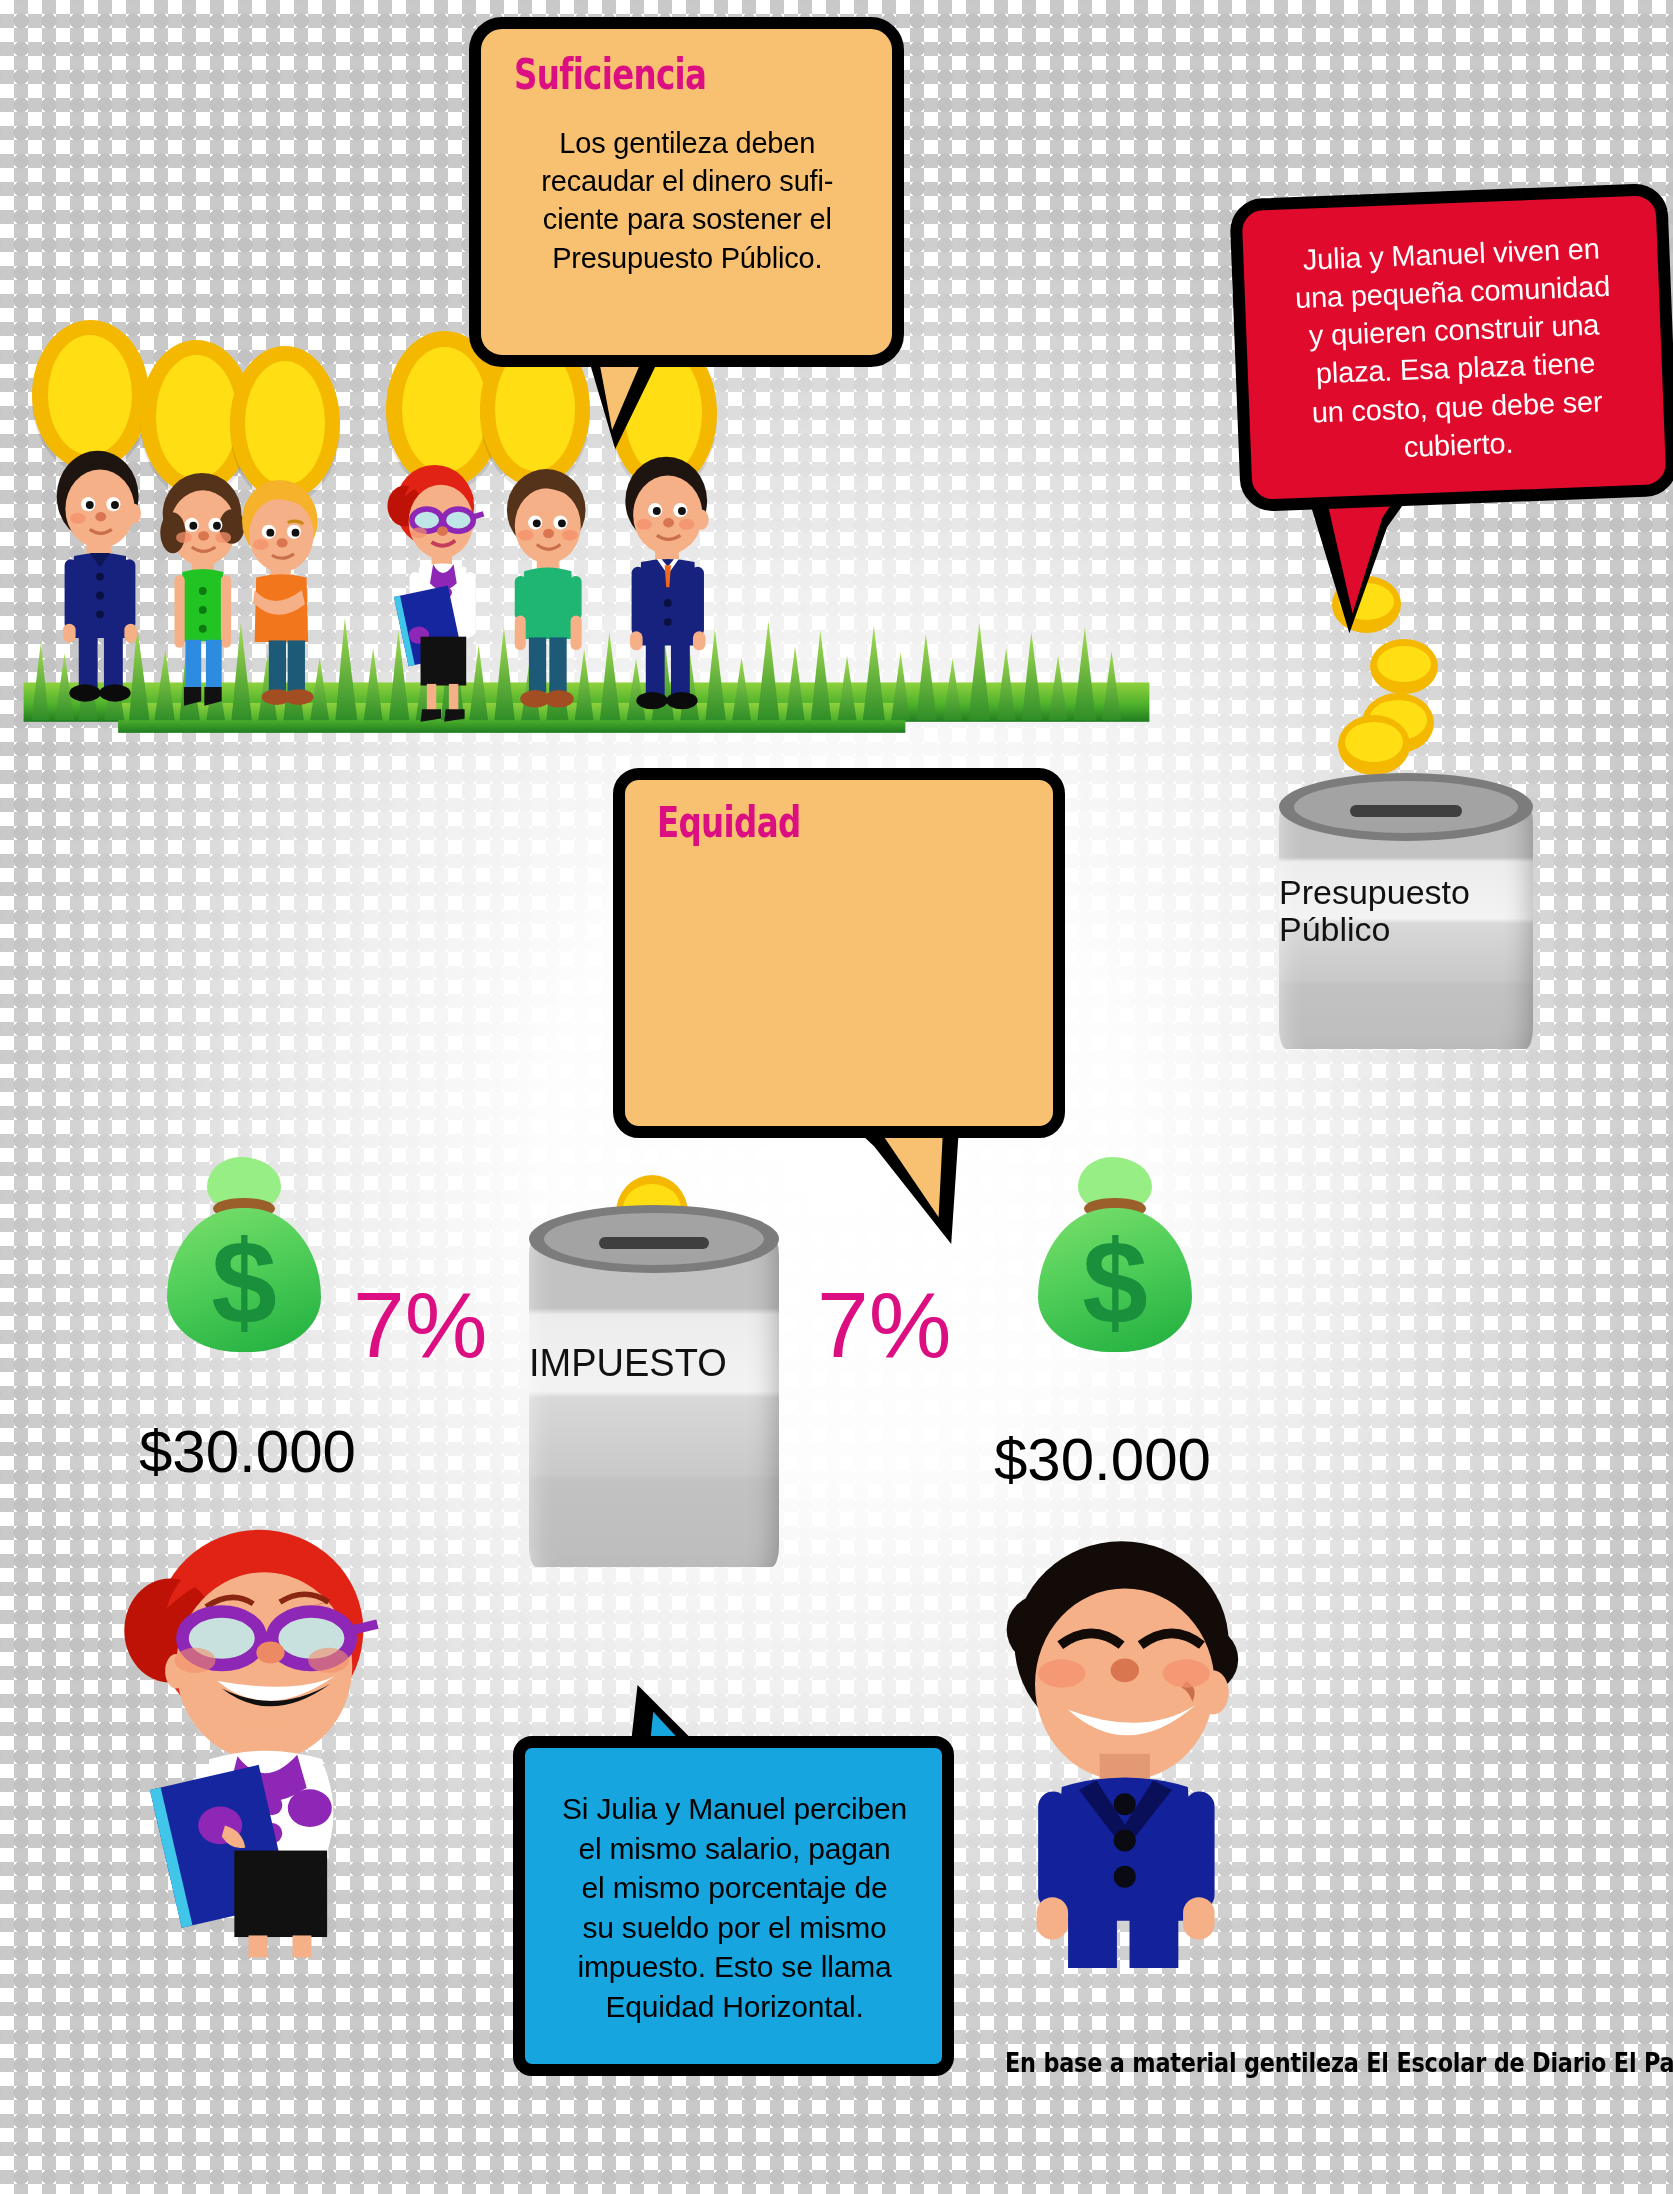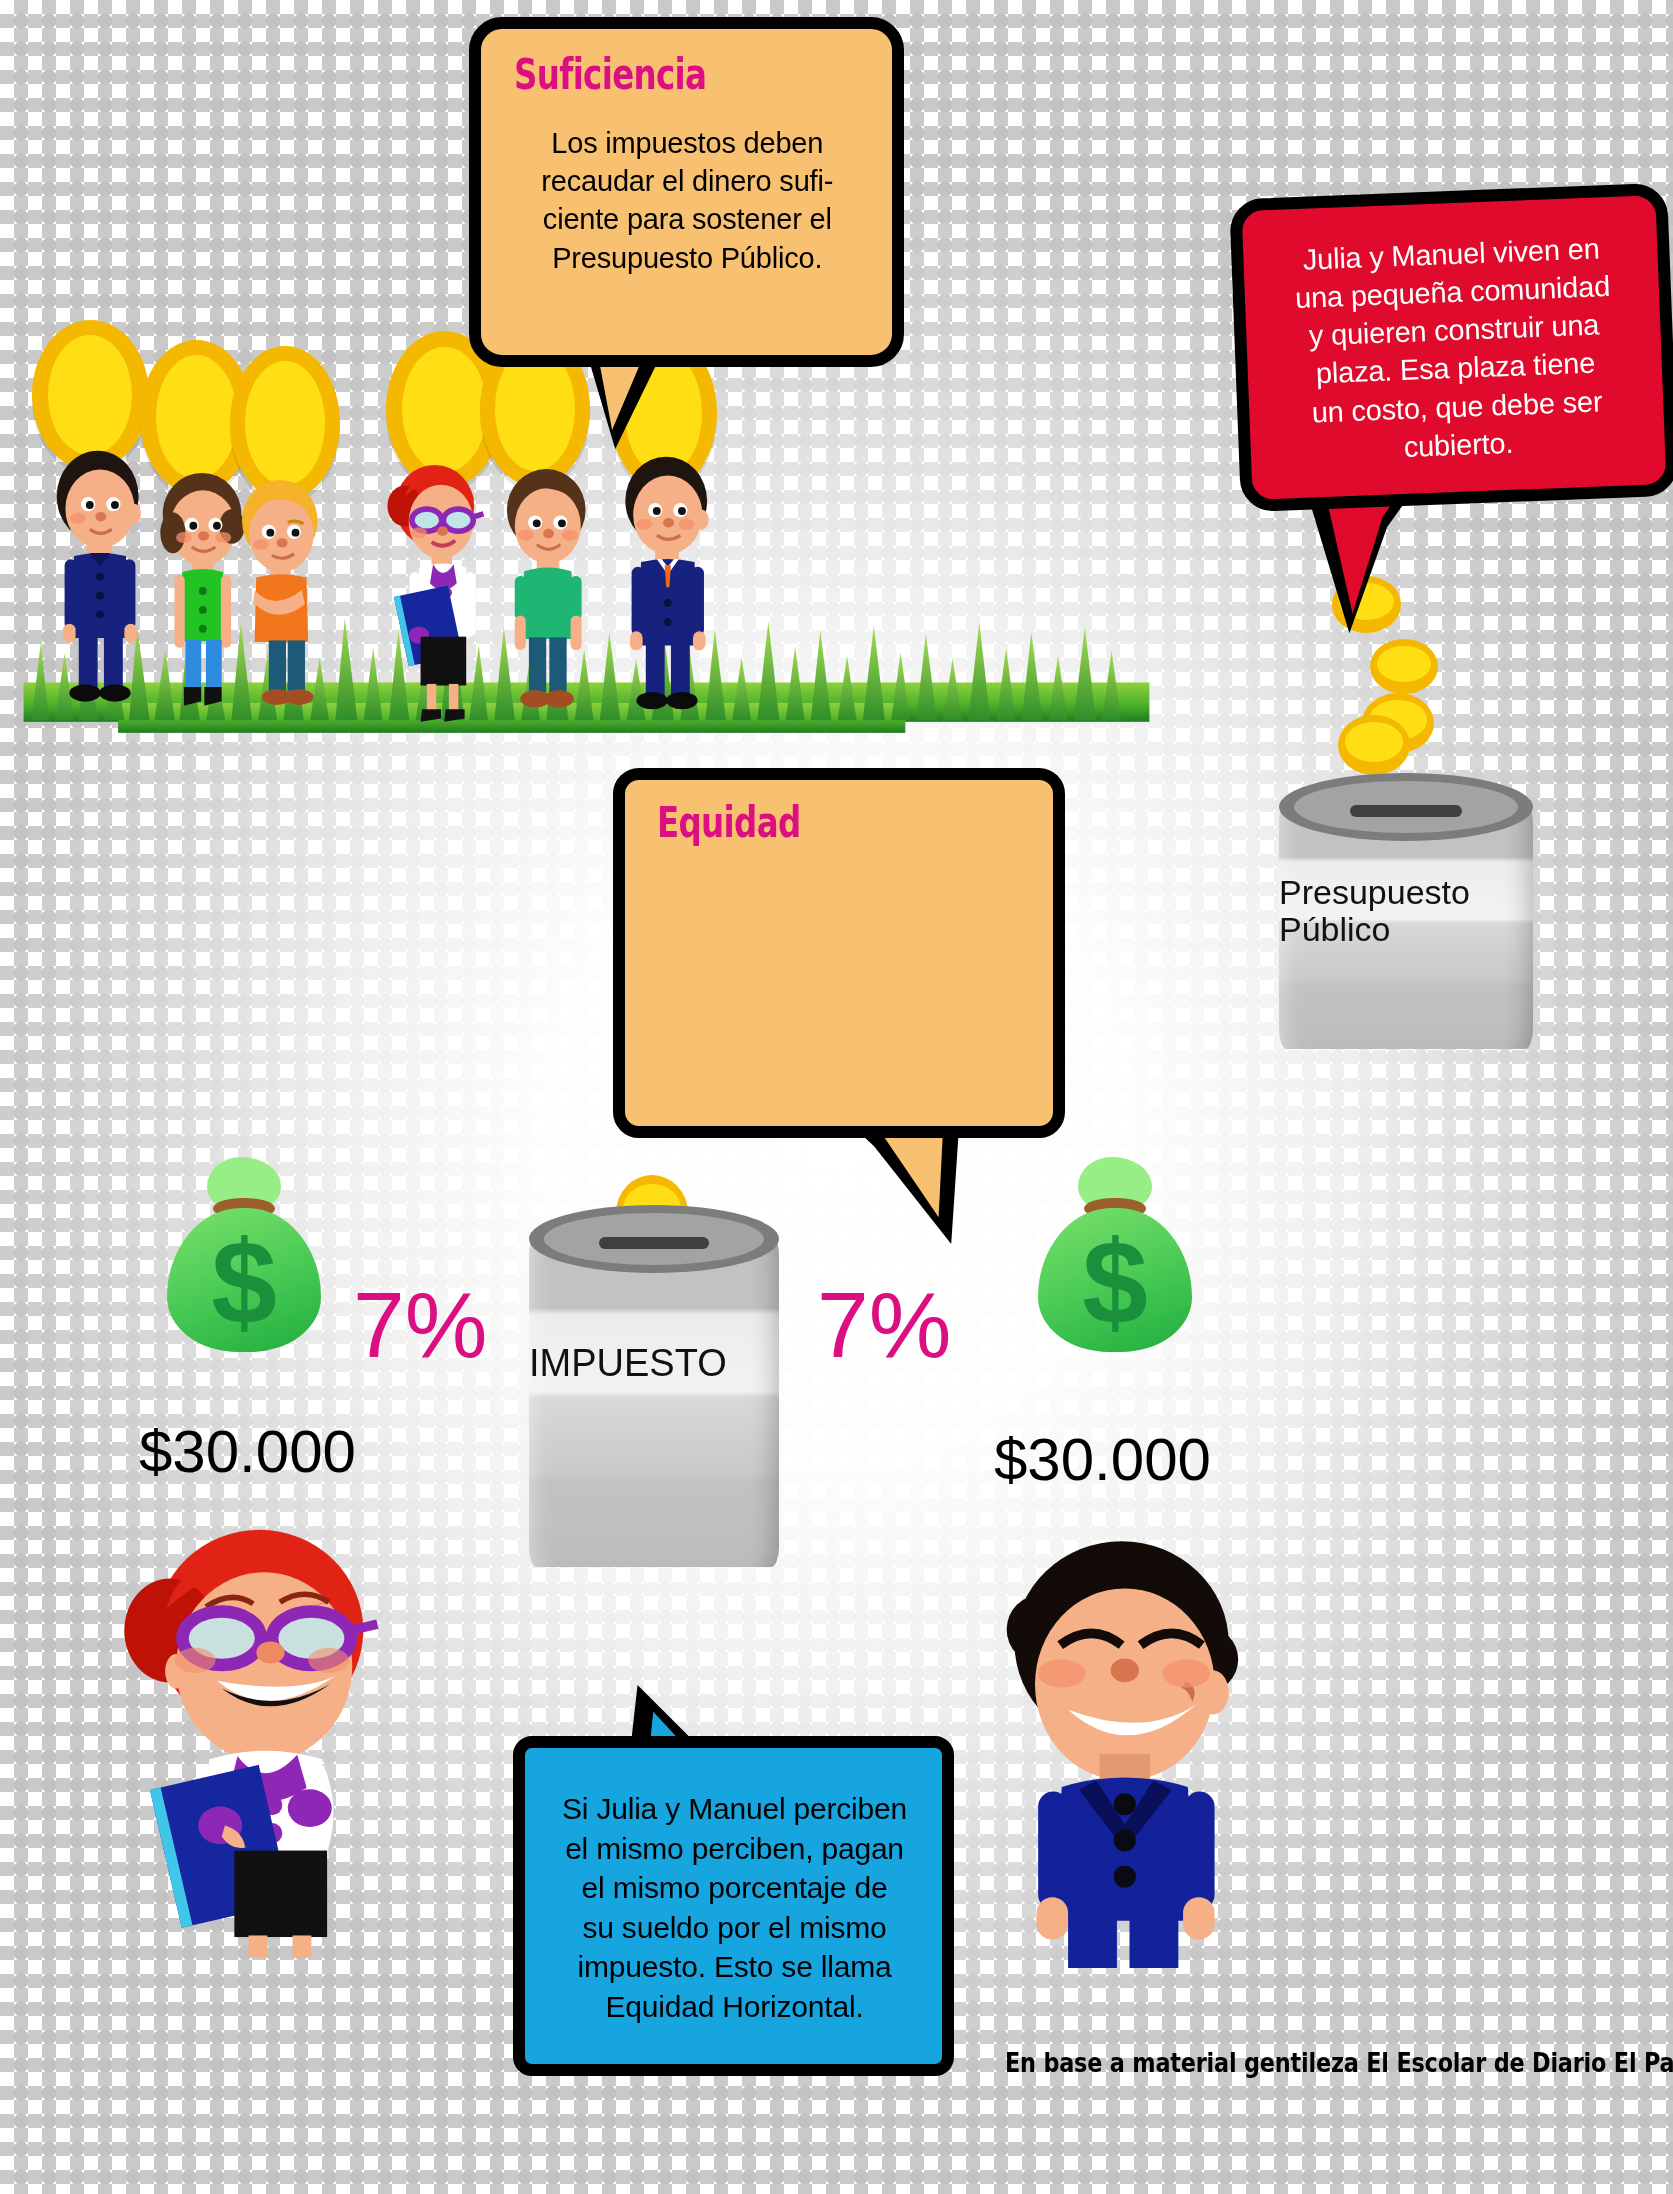--- a/index.html
+++ b/index.html
@@ -525,21 +525,21 @@
   <rect x="182" y="496" width="62" height="64" fill="#13219B"></rect>
 </svg>
 
 <svg class="tail" style="left:543px;top:323px;width:157px;height:134px;" viewBox="0 0 200 170">
   <path d="M10 0 L170 0 L92 160 L60 52 Z" fill="#000"></path>
   <path d="M30 -10 L150 -10 L88 136 L70 40 Z" fill="#F8C172"></path>
 </svg>
 <div class="bubble" id="bubble-suficiencia">
   <div class="btitle" style="color:#DB0F82;">Suficiencia</div>
   <div class="btxt" style="margin-top:28px;">
-    <div>Los impuestos deben</div>
+    <div>Los gentileza deben</div>
     <div>recaudar el dinero sufi-</div>
     <div>ciente para sostener el</div>
     <div>Presupuesto Público.</div>
   </div>
 </div>
 
 <svg class="tail" style="left:1277px;top:472px;width:181px;height:173px;" viewBox="0 0 230 220">
   <path d="M190 0 L30 0 L92 205 L140 70 Z" fill="#000"></path>
   <path d="M182 -14 L52 -14 L96 180 L134 58 Z" fill="#E00B2C"></path>
 </svg>
@@ -562,21 +562,21 @@
   <div class="btitle" style="color:#DB0F82;">Equidad</div>
 </div>
 
 <svg class="tail" style="left:606px;top:1685px;width:173px;height:157px;" viewBox="0 0 220 200">
   <path d="M18 195 L40 0 L150 110 Z" fill="#000"></path>
   <path d="M44 190 L60 34 L136 116 Z" fill="#17A5E0"></path>
 </svg>
 <div class="bubble" id="bubble-equidad-horizontal">
   <div class="btxt" style="font-size:30px;">
     <div>Si Julia y Manuel perciben</div>
-    <div>el mismo perciben, pagan</div>
+    <div>el mismo salario, pagan</div>
     <div>el mismo porcentaje de</div>
     <div>su sueldo por el mismo</div>
     <div>impuesto. Esto se llama</div>
     <div>Equidad Horizontal.</div>
   </div>
 </div>
 
 <div id="credit">En base a material gentileza El Escolar de Diario El País</div>
 
 

